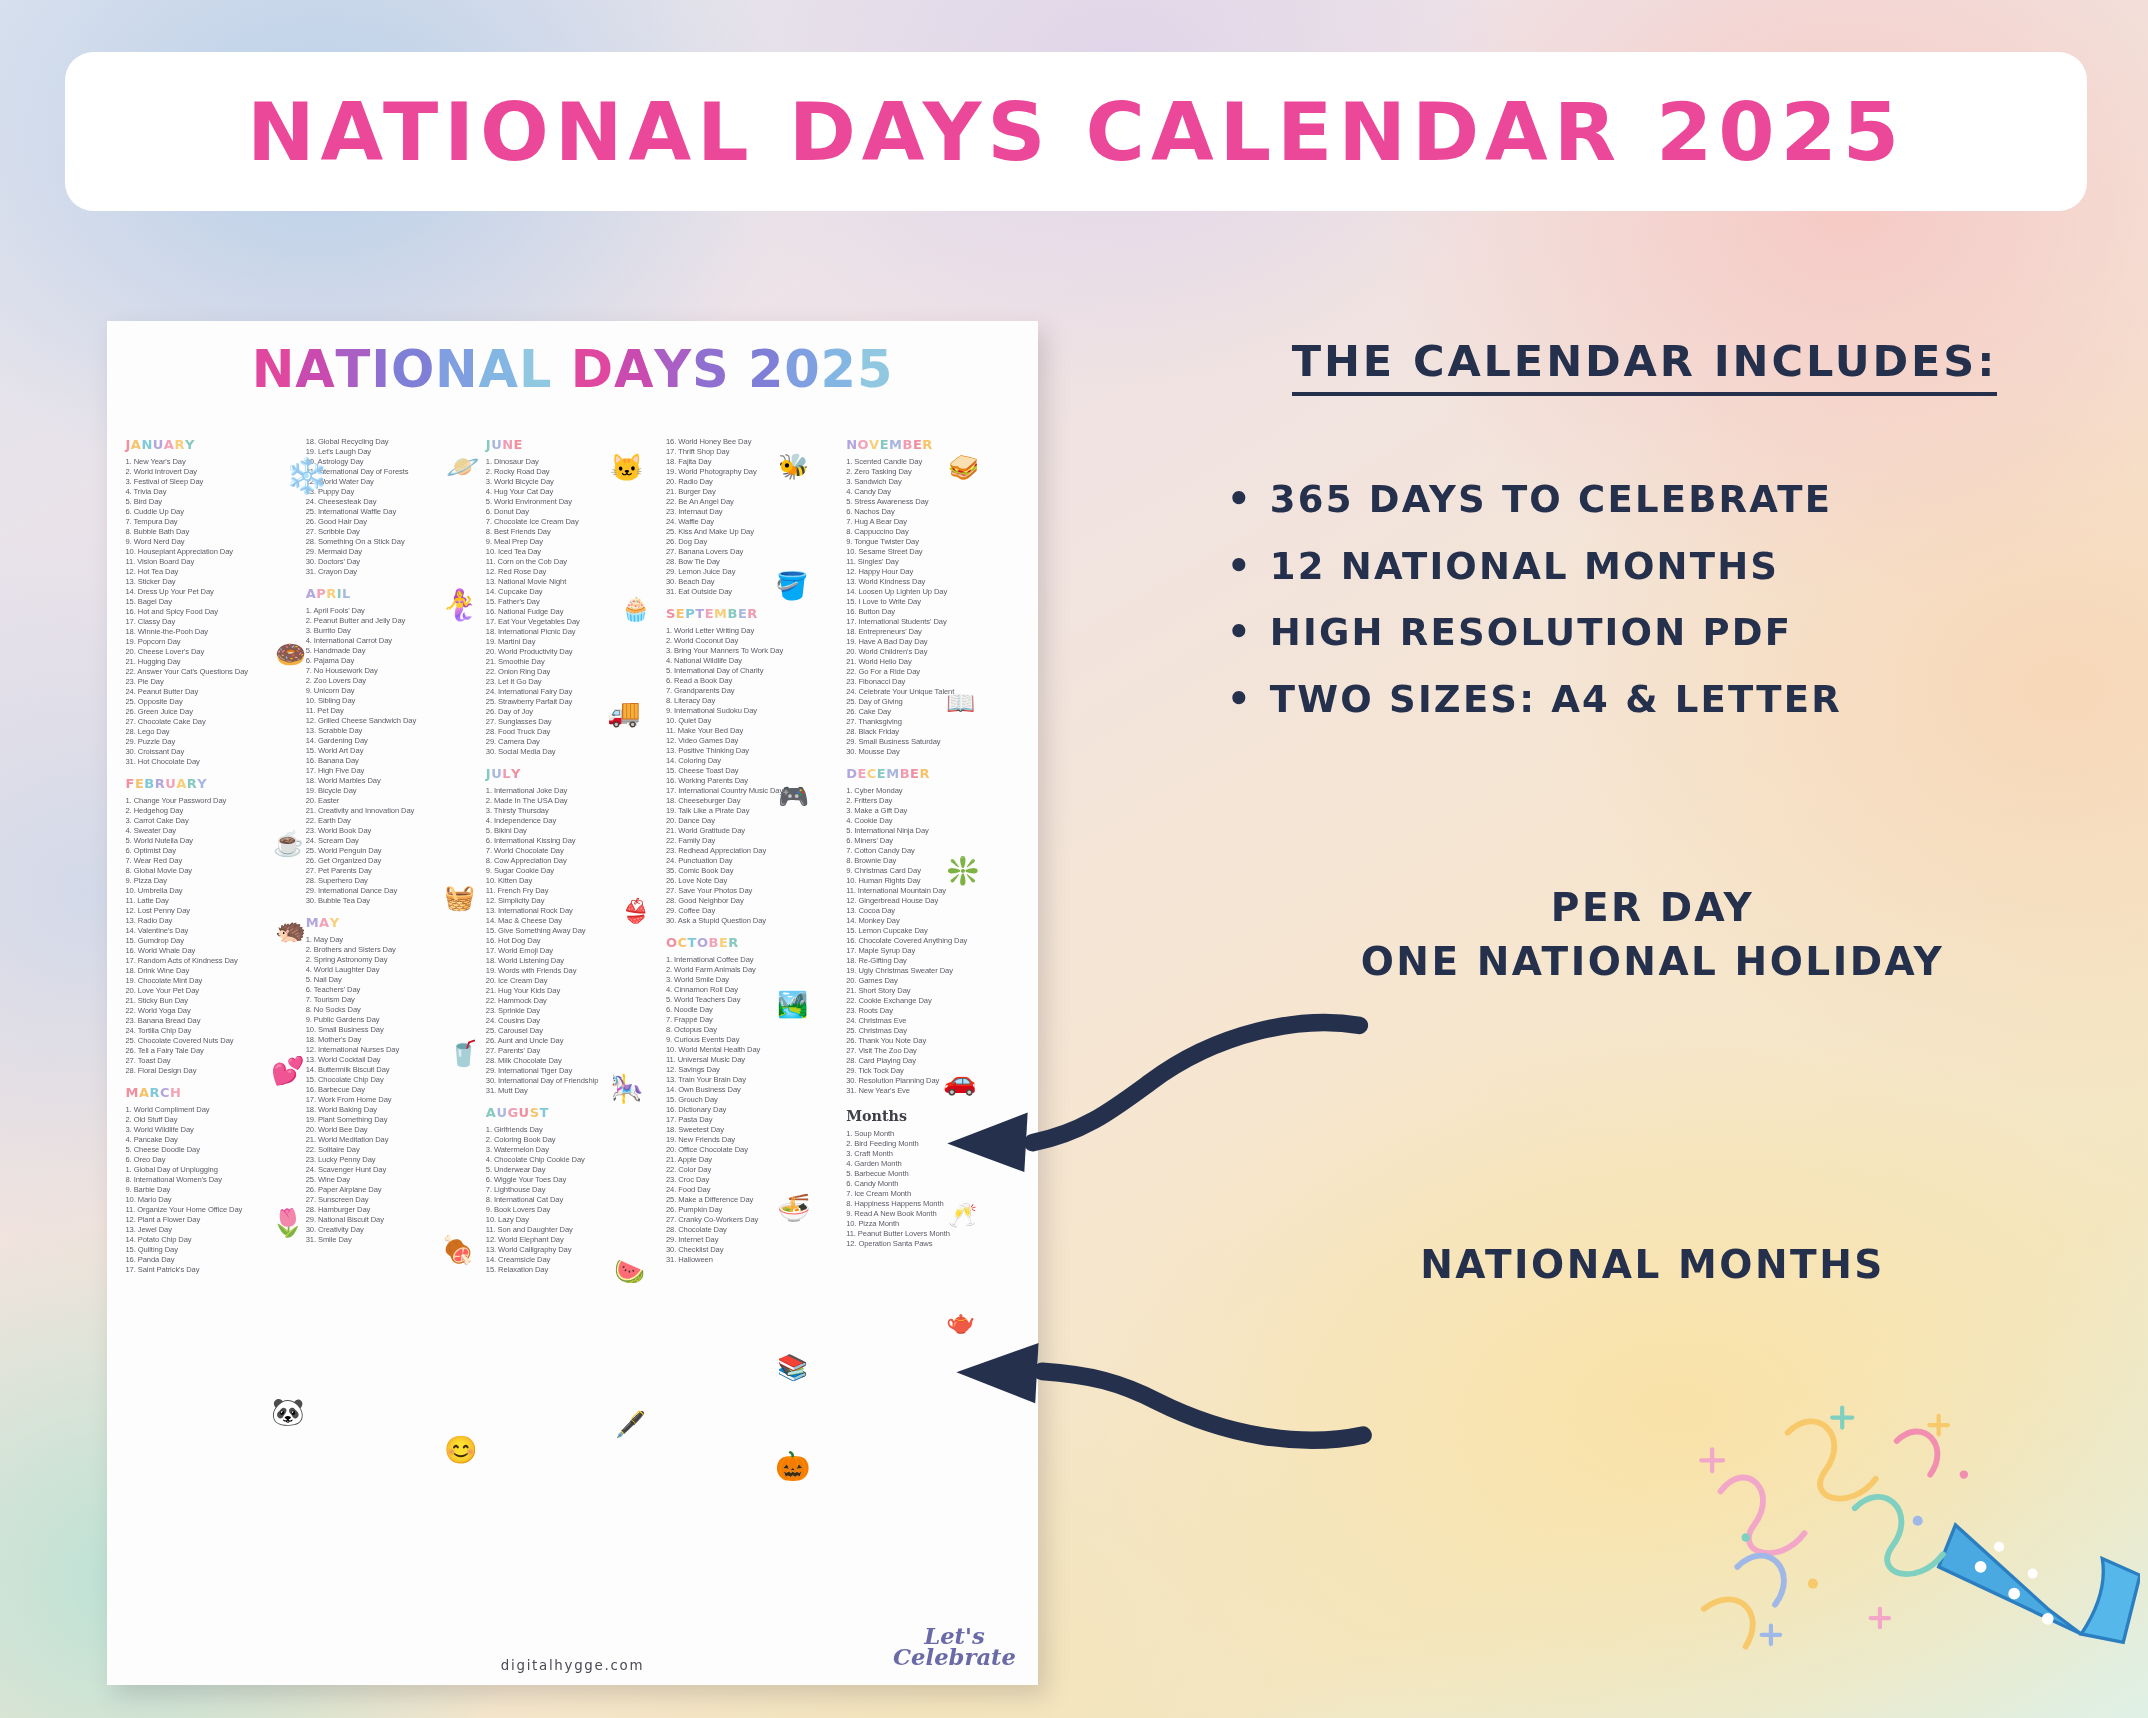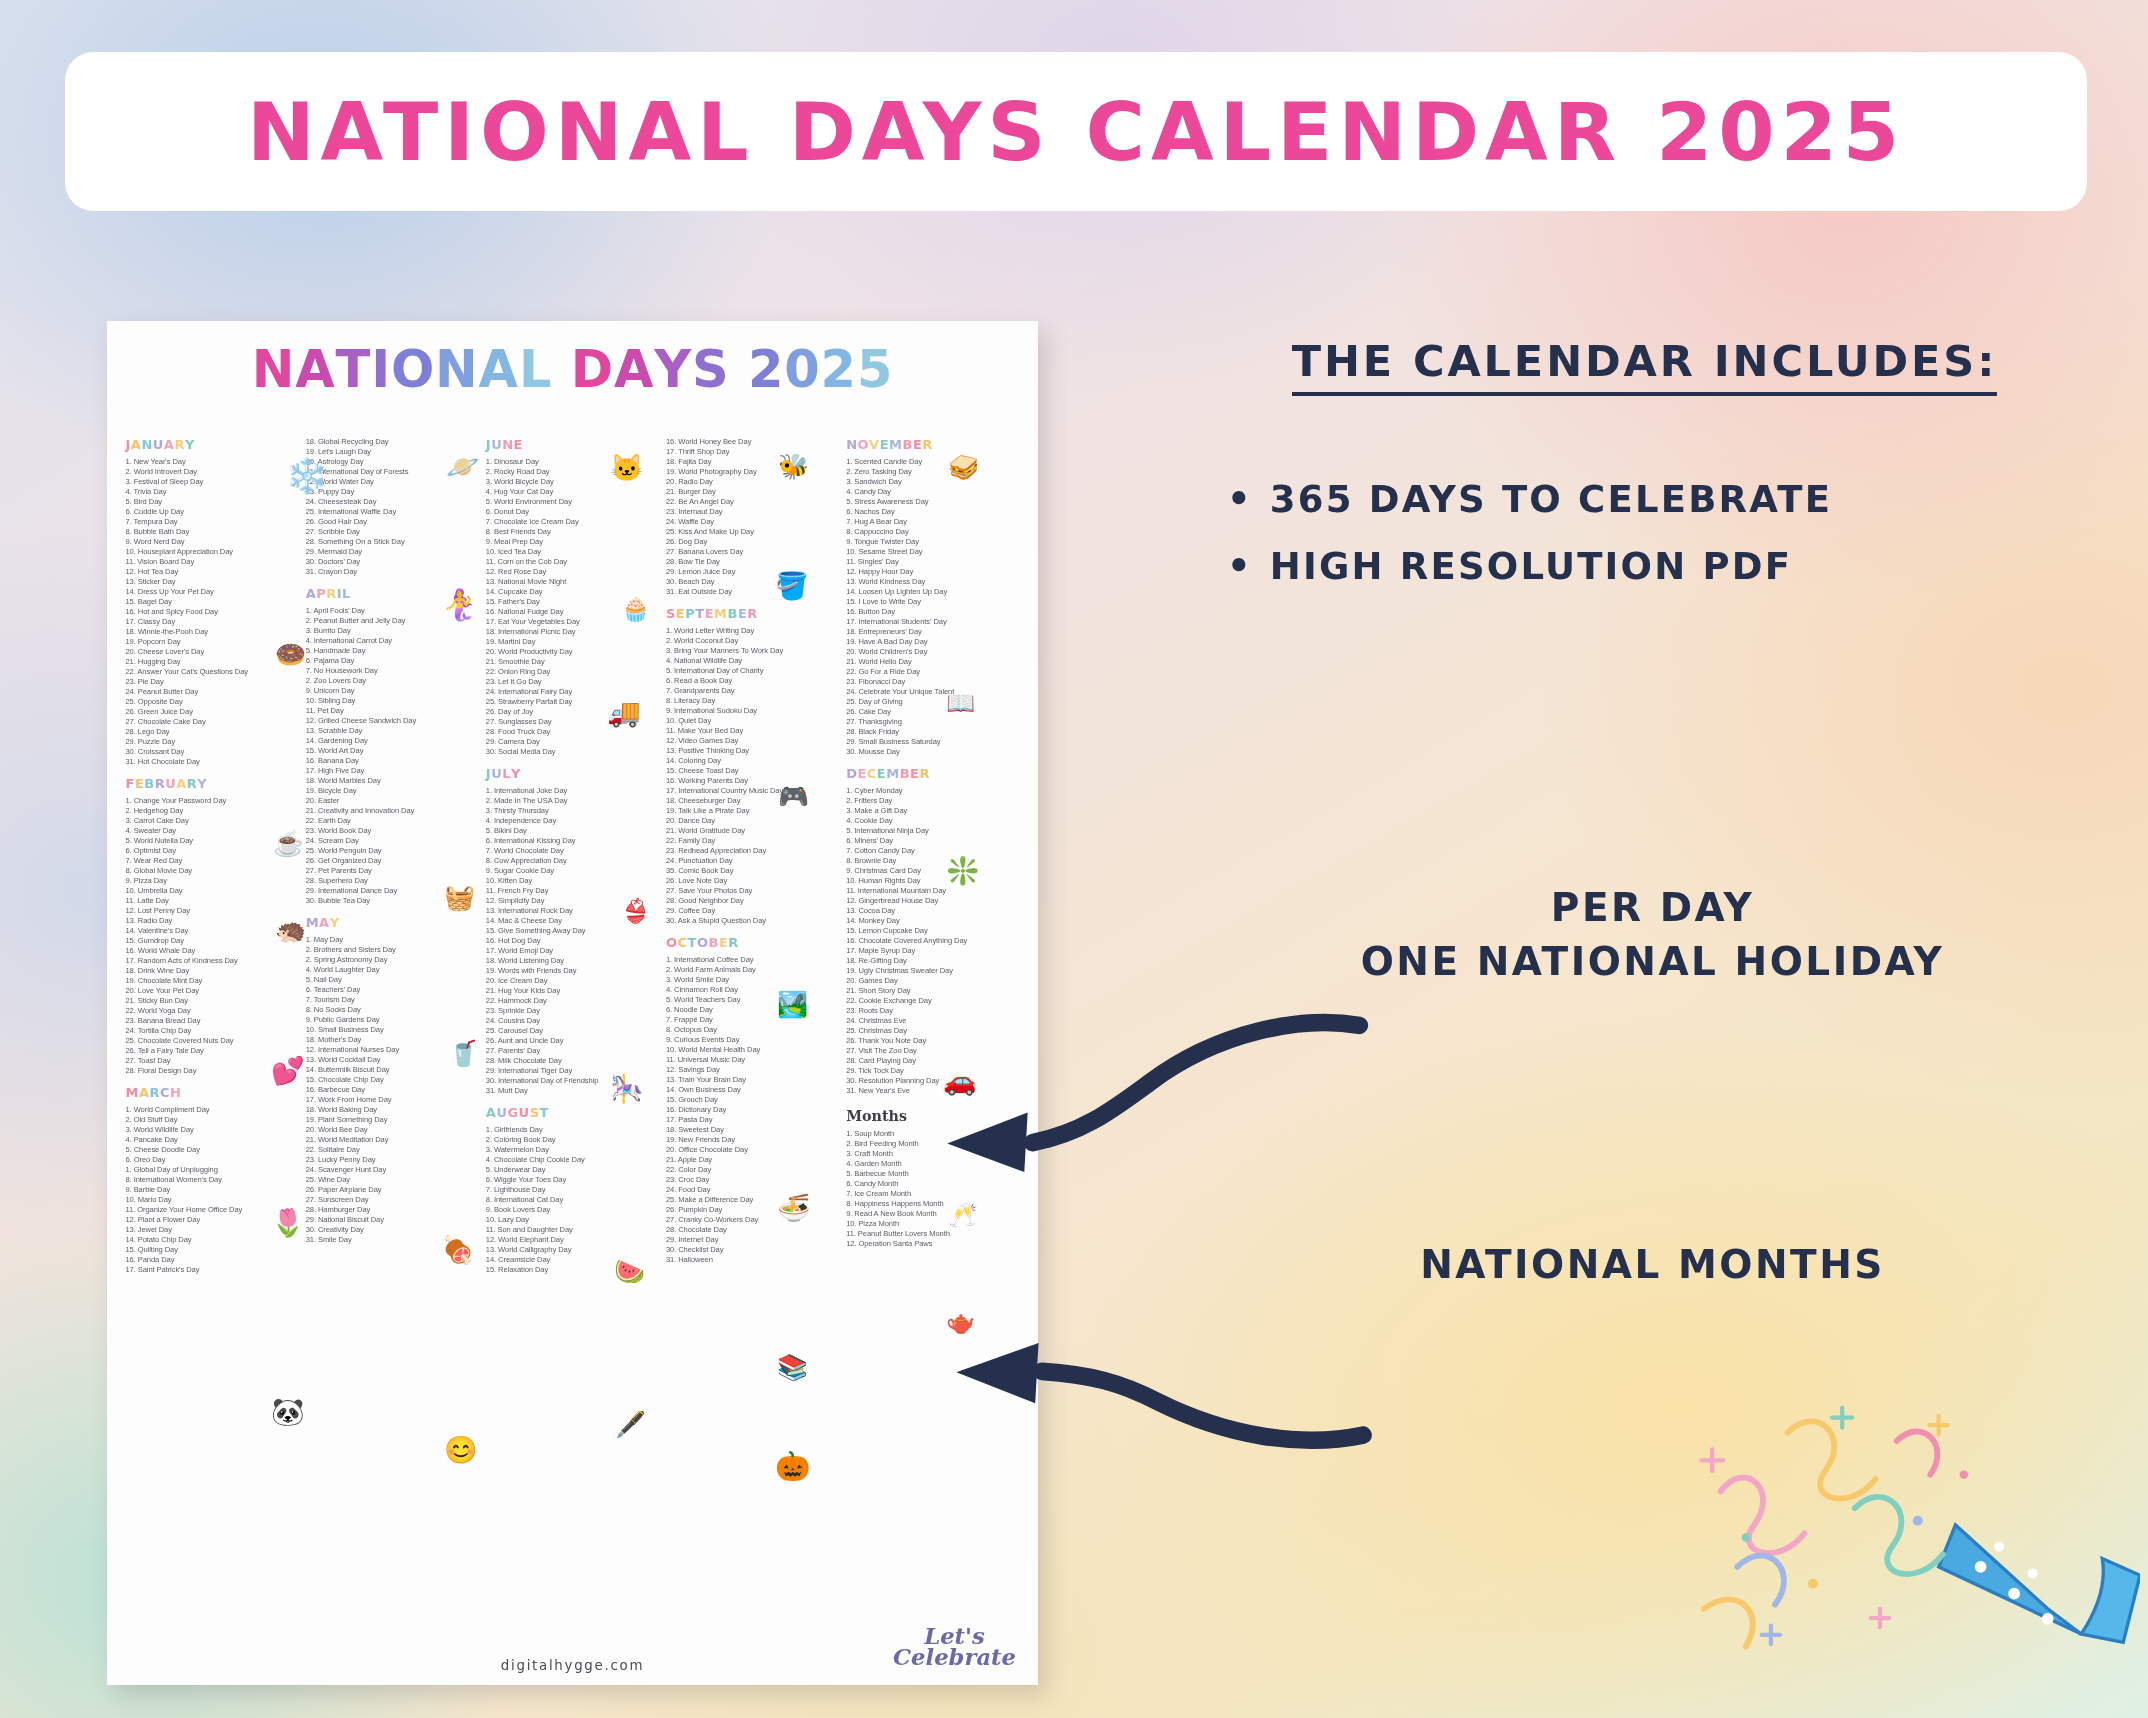--- a/index.html
+++ b/index.html
@@ -662,21 +662,23 @@
     <div>Celebrate</div>
   </div>
 </div>
 
 <div class="includes-head">
   <u>THE CALENDAR INCLUDES:</u>
 </div>
 
 <ul class="bullets" id="bullet-list">
     <li>365 DAYS TO CELEBRATE</li>
+    <li>12 NATIONAL MONTHS</li>
     <li>HIGH RESOLUTION PDF</li>
+    <li>TWO SIZES: A4 &amp; LETTER</li>
   </ul>
 
 <div class="callout-one">
   <div>PER DAY</div>
   <div>ONE NATIONAL HOLIDAY</div>
 </div>
 
 <div class="callout-two">NATIONAL MONTHS</div>
 
 <svg class="arrow-svg" style="left:940px; top:1007px; width:445px; height:201px;" viewBox="0 0 530 240">

